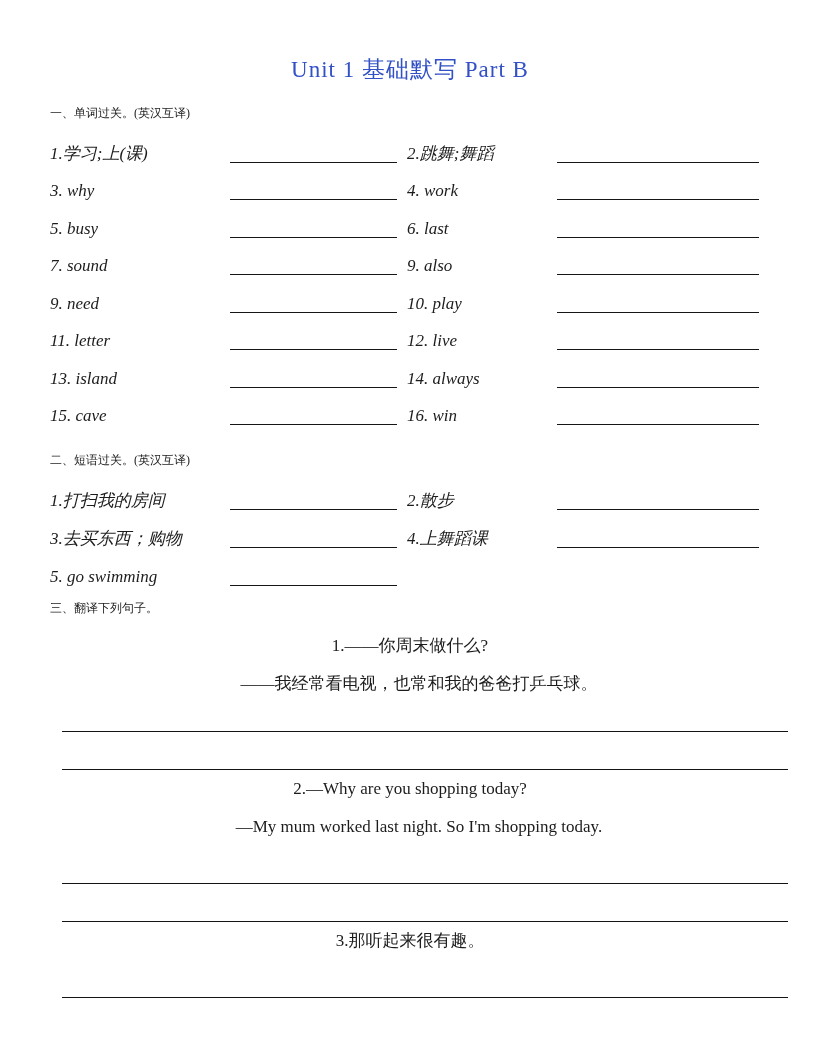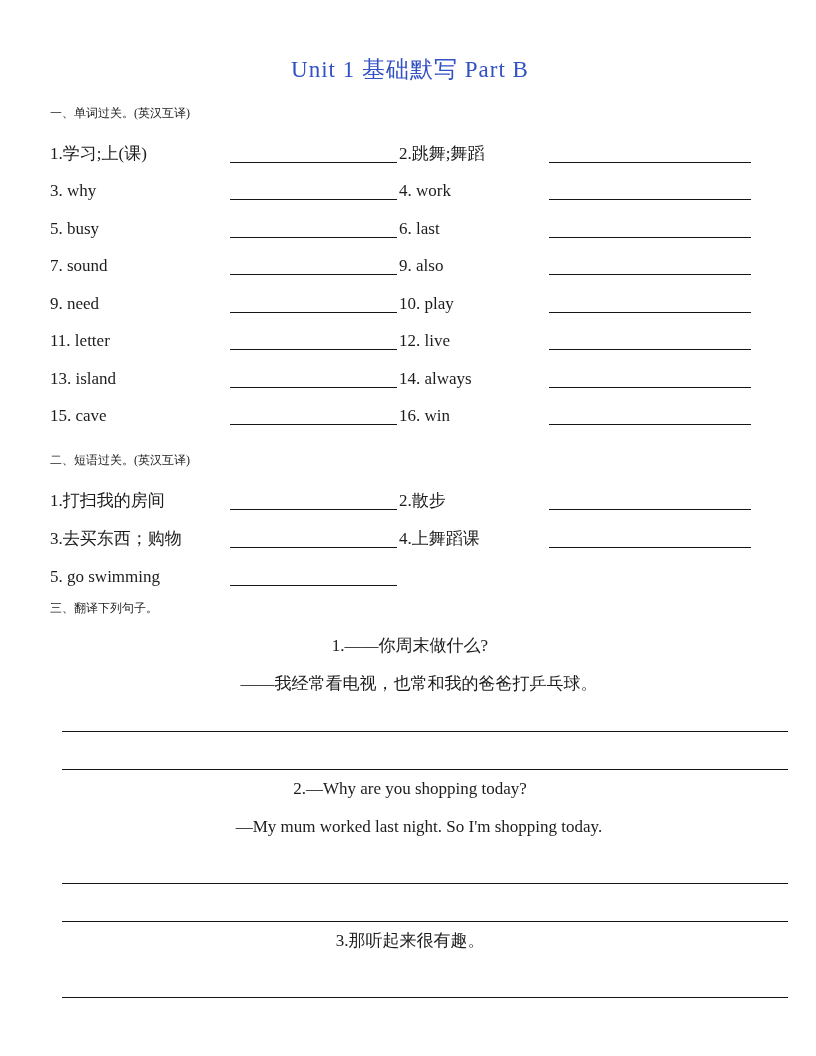--- a/index.html
+++ b/index.html
@@ -35,24 +35,25 @@
   .word-row {
     display: flex;
     align-items: flex-end;
     height: 37.5px;
   }
   .w-label {
     width: 180px;
     font-size: 17px;
     line-height: 24px;
     white-space: nowrap;
+    font-style: italic;
   }
   .w-label.col2 {
     width: 150px;
-    margin-left: 2px;
+    margin-left: 10px;
   }
   .w-blank {
     width: 167px;
     border-bottom: 1.5px solid #161616;
     margin-bottom: 3px;
     height: 1px;
   }
   .w-blank.col2 { width: 202px; }
 
   .phrase-rows .word-row { height: 38px; }

